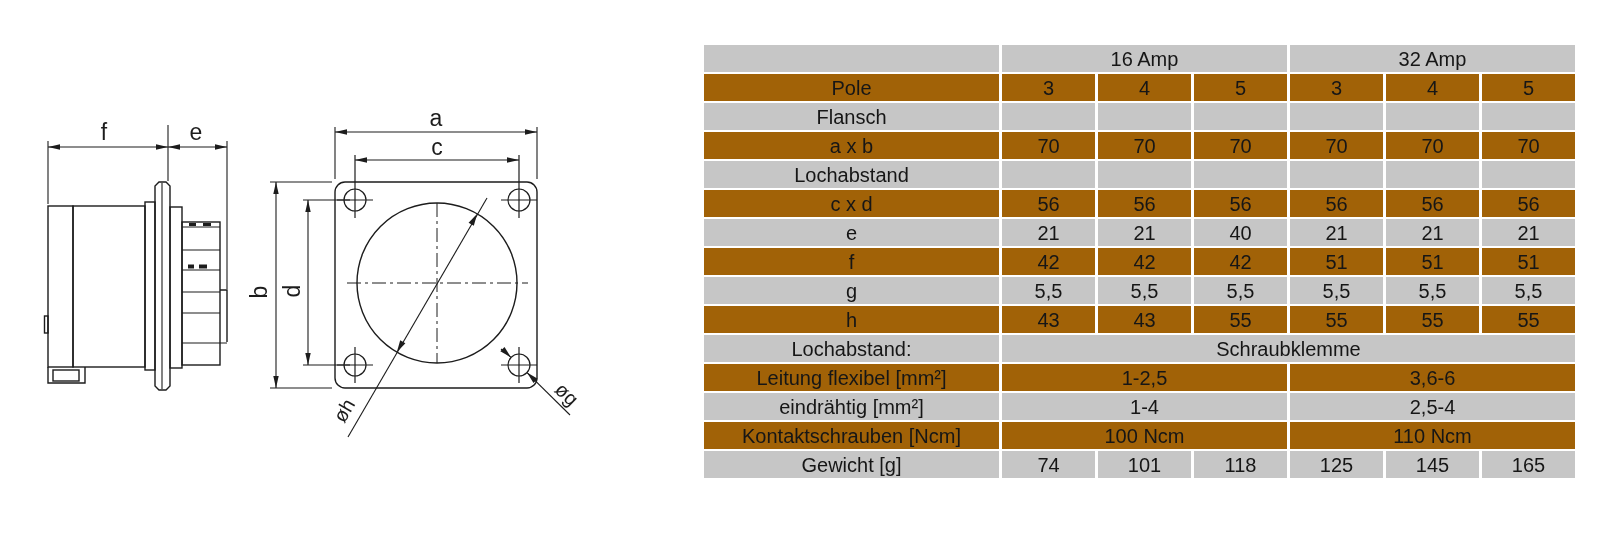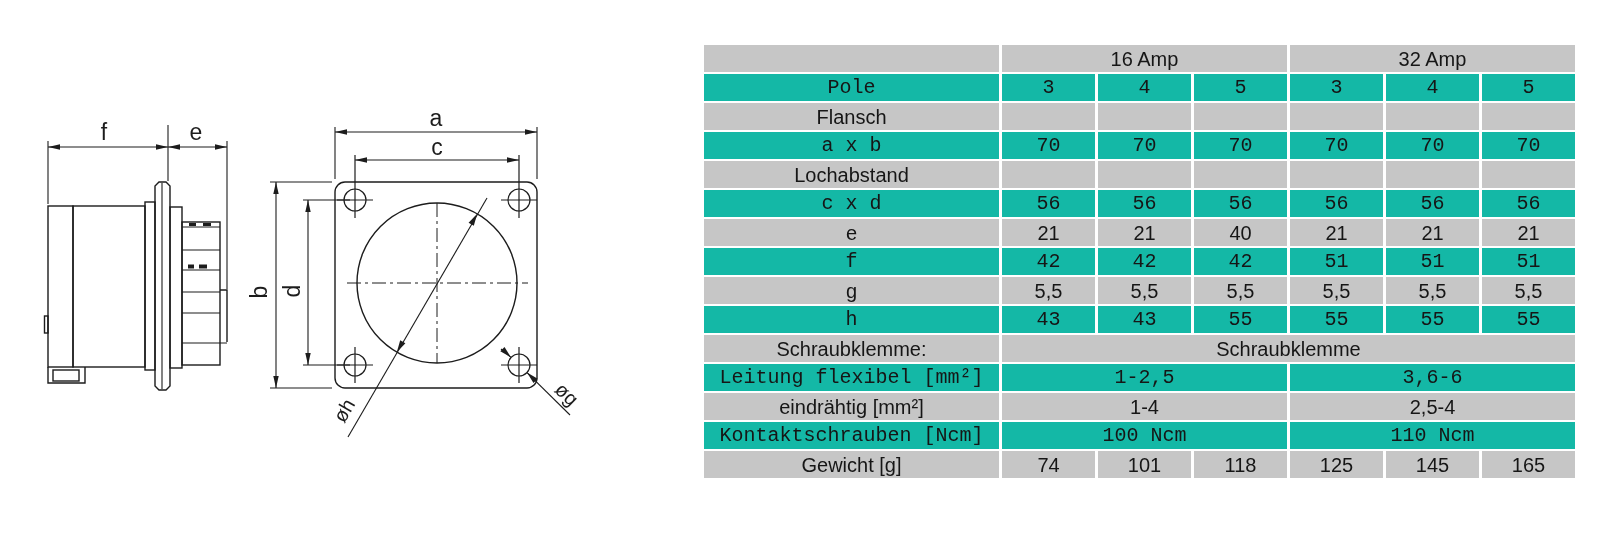--- a/index.html
+++ b/index.html
@@ -6,21 +6,21 @@
   .page{position:relative;width:1600px;height:533px;background:#ffffff;overflow:hidden;
         font-family:"Liberation Sans",sans-serif;color:#111;}
   .drawing{position:absolute;left:0;top:0;width:660px;height:533px;}
   .spec-table-wrap{position:absolute;left:701px;top:43px;}
   table.spec-table{border-collapse:separate;border-spacing:3px 2px;table-layout:fixed;
         font-size:20px;line-height:1;color:#161616;}
   table.spec-table td{height:27px;padding:0;text-align:center;vertical-align:middle;white-space:nowrap;}
   td.lab{text-align:left;padding-left:7px;}
   td.lab-r{text-align:right;padding-right:7px;}
   .g{background:#c6c6c6;}
-  .l{background:#14b8a6;font-family:Liberation Mono, monospace;}
+  .l{background:#a16207;}
   col.c-label{width:295px;}
   col.c-data{width:93px;}
   svg text{font-family:"Liberation Sans",sans-serif;fill:#1c1c1c;}
   .dimtxt{font-size:23px;}
   .diatxt{font-size:20px;}
 </style>
 </head>
 <body>
 
 <div class="page">
@@ -228,21 +228,21 @@
         <tr>
           <td class="l lab">h</td>
           <td class="l">43</td>
           <td class="l">43</td>
           <td class="l">55</td>
           <td class="l">55</td>
           <td class="l">55</td>
           <td class="l">55</td>
         </tr>
         <tr>
-          <td class="g lab">Schraubklemme:</td>
+          <td class="g lab">Lochabstand:</td>
           <td class="g" colspan="6">Schraubklemme</td>
         </tr>
         <tr>
           <td class="l lab">Leitung flexibel [mm²]</td>
           <td class="l" colspan="3">1-2,5</td>
           <td class="l" colspan="3">3,6-6</td>
         </tr>
         <tr>
           <td class="g lab-r">eindrähtig [mm²]</td>
           <td class="g" colspan="3">1-4</td>

